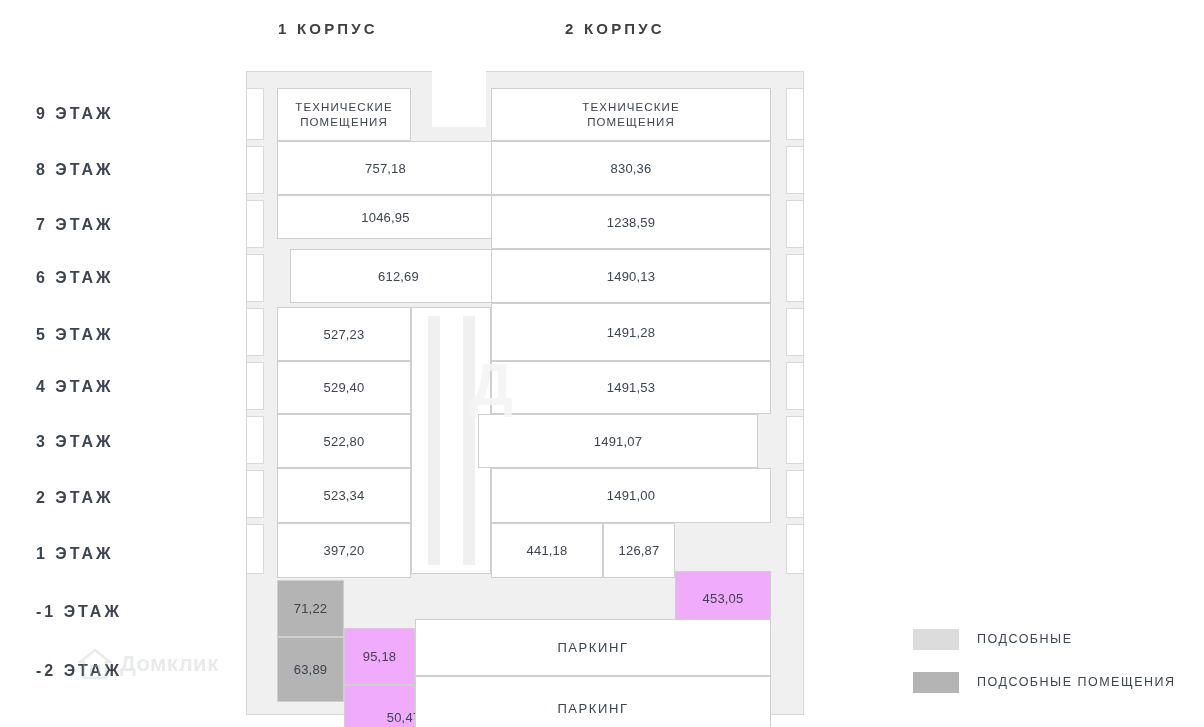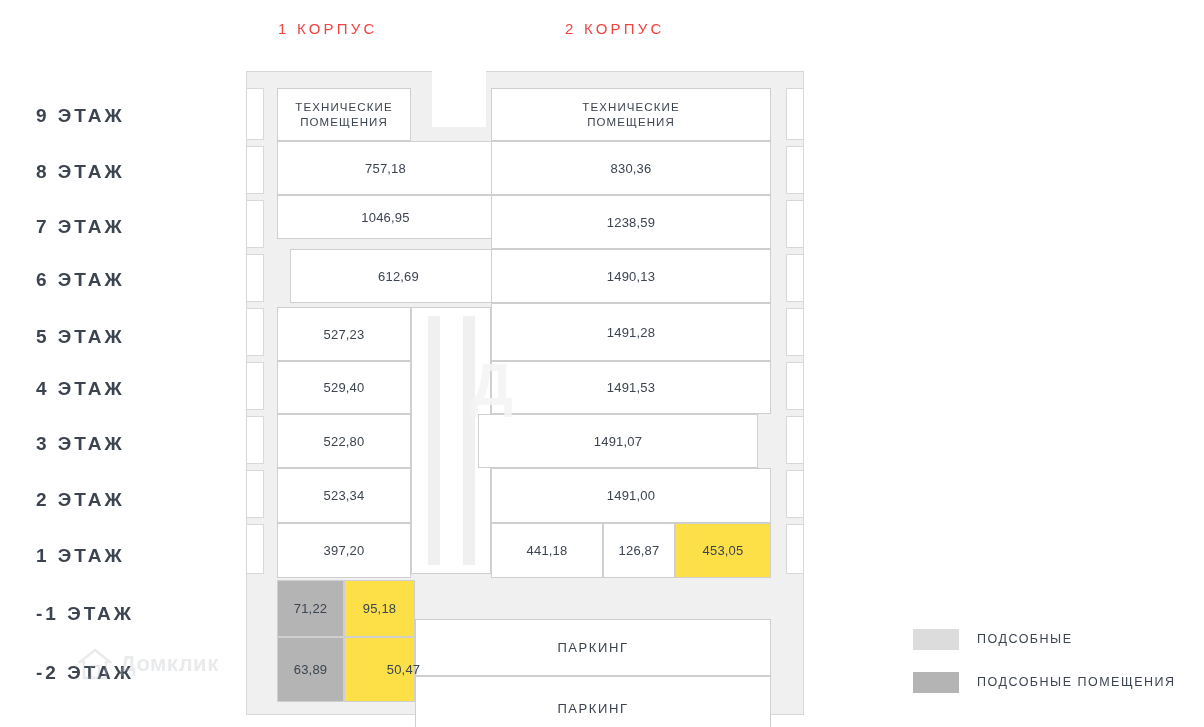--- a/index.html
+++ b/index.html
@@ -19,32 +19,32 @@
     position: absolute;
     left: 0; top: 0;
     width: 1204px;
     height: 727px;
   }
   
   .korpus-title {
     position: absolute;
     font-size: 15px;
     letter-spacing: 3.2px;
-    font-weight: 400;
-    color: #ef4444;
+    font-weight: 700;
+    color: #404040;
     white-space: nowrap;
   }
   #korpus-1 { left: 278px; top: 20px; }
   #korpus-2 { left: 565px; top: 20px; }
 
   
   .floor-label {
     position: absolute;
     left: 36px;
-    font-size: 19px;
+    font-size: 16px;
     letter-spacing: 3.0px;
     font-weight: 700;
     color: #3c4450;
     white-space: nowrap;
   }
 
   
   .shell {
     position: absolute;
     left: 246px;
@@ -91,21 +91,22 @@
     line-height: 15px;
     text-align: center;
     font-weight: 400;
   }
   .cell.parking {
     font-size: 13px;
     letter-spacing: 1.6px;
     margin-top: 39px;
   }
   .cell.dining {
-    background: #fde047;
+    background: #f0abfc;
+    margin-top: 48px;
   }
   .cell.utility {
     background: #b4b4b4;
   }
 
   
   .shaft {
     position: absolute;
     background: #ffffff;
     border: 1px solid #cfcfcf;

